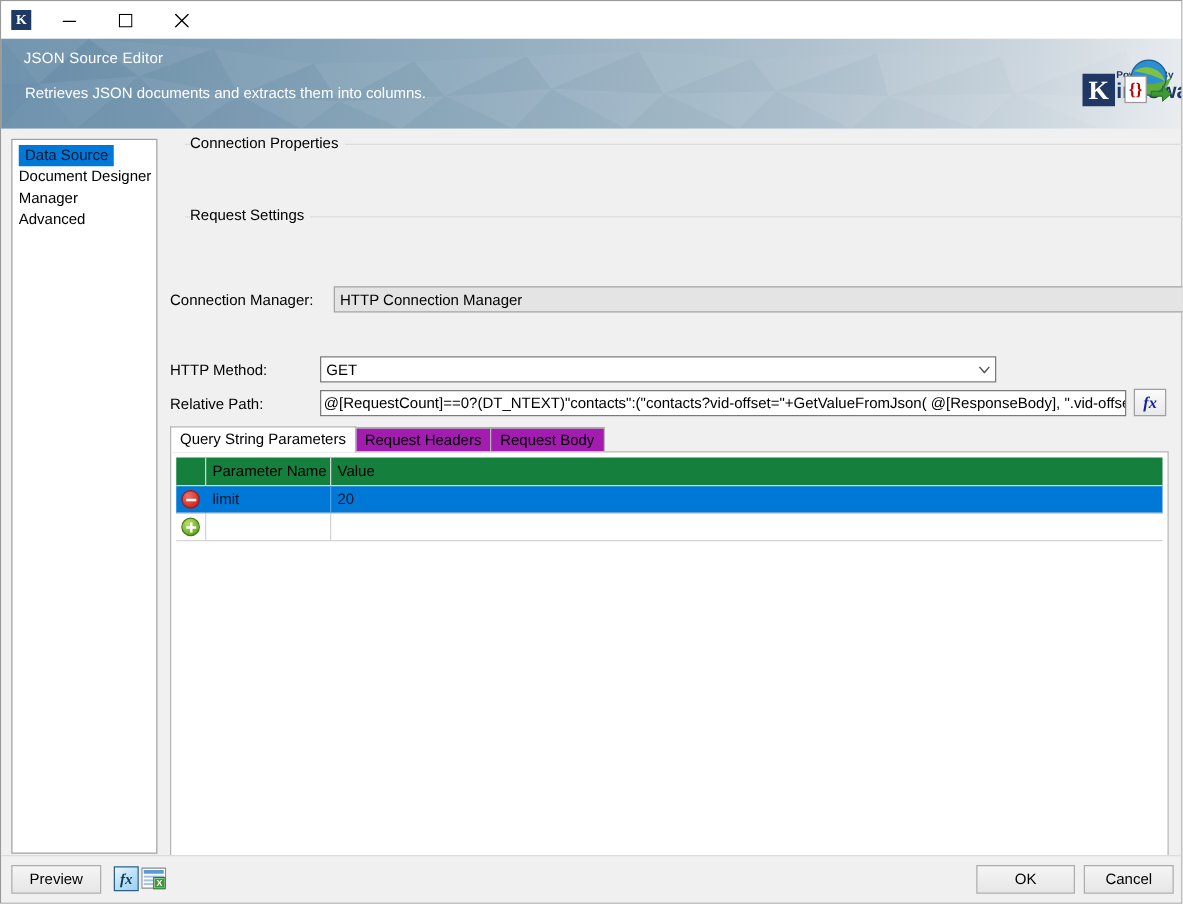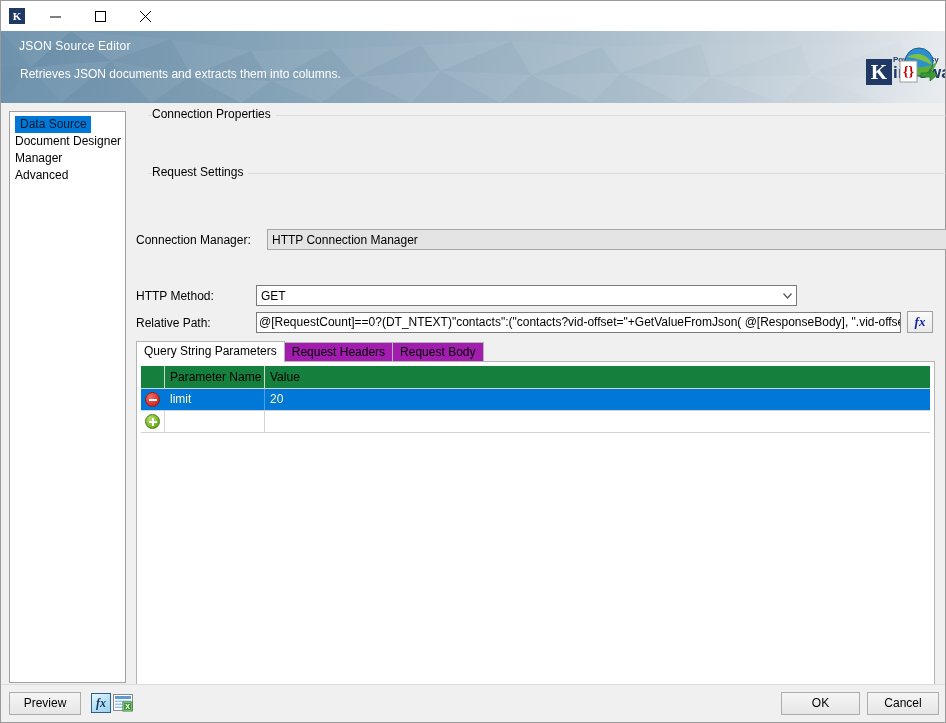--- a/index.html
+++ b/index.html
@@ -343,21 +343,21 @@
     box-sizing: border-box;
     padding-left: 5px;
     line-height: 21px;
     font-size: 12px;
     overflow: hidden;
     white-space: nowrap;
   }
   .grid-head .cell-name, .grid-head .cell-val { line-height: 22px; }
   .grid-row.data {
     background: #0078d7;
-    color: #fef9c3;
+    color: #0f172a;
     border-bottom: 1px solid #d4d4d4;
   }
   .grid-row.data .cell-sel { border-right-color: #0078d7; }
   .grid-row.data .cell-name { border-right-color: #4aa3e8; }
   .grid-row.newrow {
     background: #ffffff;
     border-bottom: 1px solid #d4d4d4;
   }
 
   .icon-circle {

